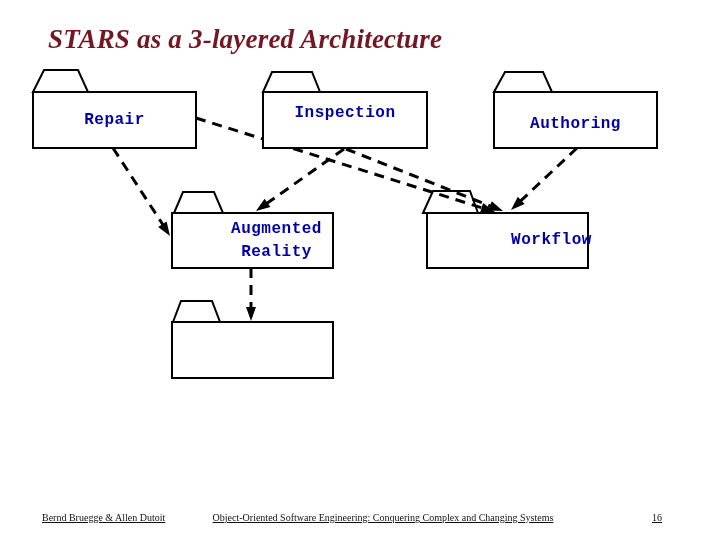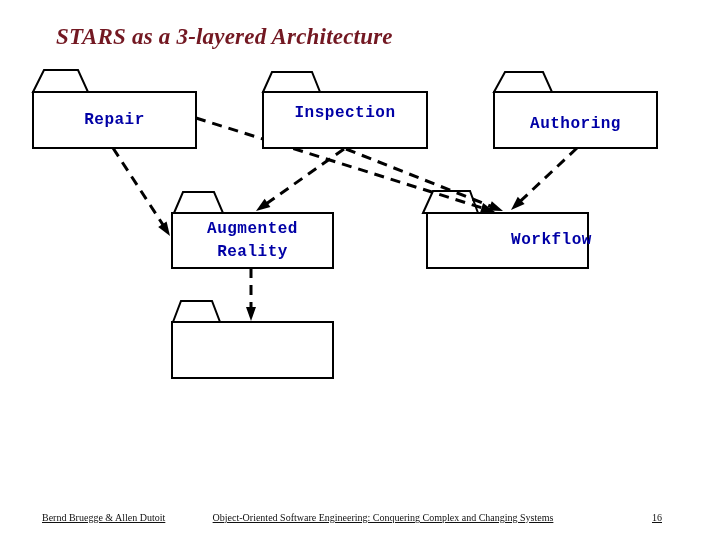--- a/index.html
+++ b/index.html
@@ -6,23 +6,23 @@
   .slide {
     position: relative;
     width: 720px;
     height: 540px;
     background: var(--background, #fff);
     overflow: hidden;
     font-family: "Liberation Serif", serif;
   }
   .slide-title {
     position: absolute;
-    left: 56px;
+    left: 48px;
     top: 24px;
-    font-size: 23px;
+    font-size: 27px;
     font-weight: bold;
     font-style: italic;
     color: var(--title, #731822);
     letter-spacing: 0.2px;
     white-space: nowrap;
   }
   svg.diagram { position: absolute; left: 0; top: 0; }
   .pkg polygon.tab, .pkg rect.body {
     fill: #ffffff;
     stroke: var(--line, #000);
@@ -119,21 +119,21 @@
 
     <g class="pkg">
       <polygon class="tab" points="263,92 272,72 312,72 320,92"></polygon>
       <rect class="body" x="263" y="92" width="164" height="56"></rect>
     </g>
   </svg>
 
   <div class="pkg-label" style="left:33px; top:92px; width:163px; height:56px;">Repair</div>
   <div class="pkg-label" style="left:263px; top:92px; width:164px; height:42px;">Inspection</div>
   <div class="pkg-label" style="left:494px; top:88px; width:163px; height:72px;">Authoring</div>
-  <div class="pkg-label" style="left:172px; top:213px; width:161px; height:55px;">Augmented
+  <div class="pkg-label" style="left:172px; top:213px; width:161px; height:55px;padding-left:24px;">Augmented
 Reality</div>
   <div class="pkg-label" style="left:427px; top:213px; width:161px; height:55px;padding-left:44px;">Workflow</div>
 
   <div class="footer-text footer-authors">Bernd Bruegge &amp; Allen Dutoit</div>
   <div class="footer-text footer-course">Object-Oriented Software Engineering: Conquering Complex and Changing Systems</div>
   <div class="footer-text footer-page">16</div>
 
 </div>
 
 </body></html>

